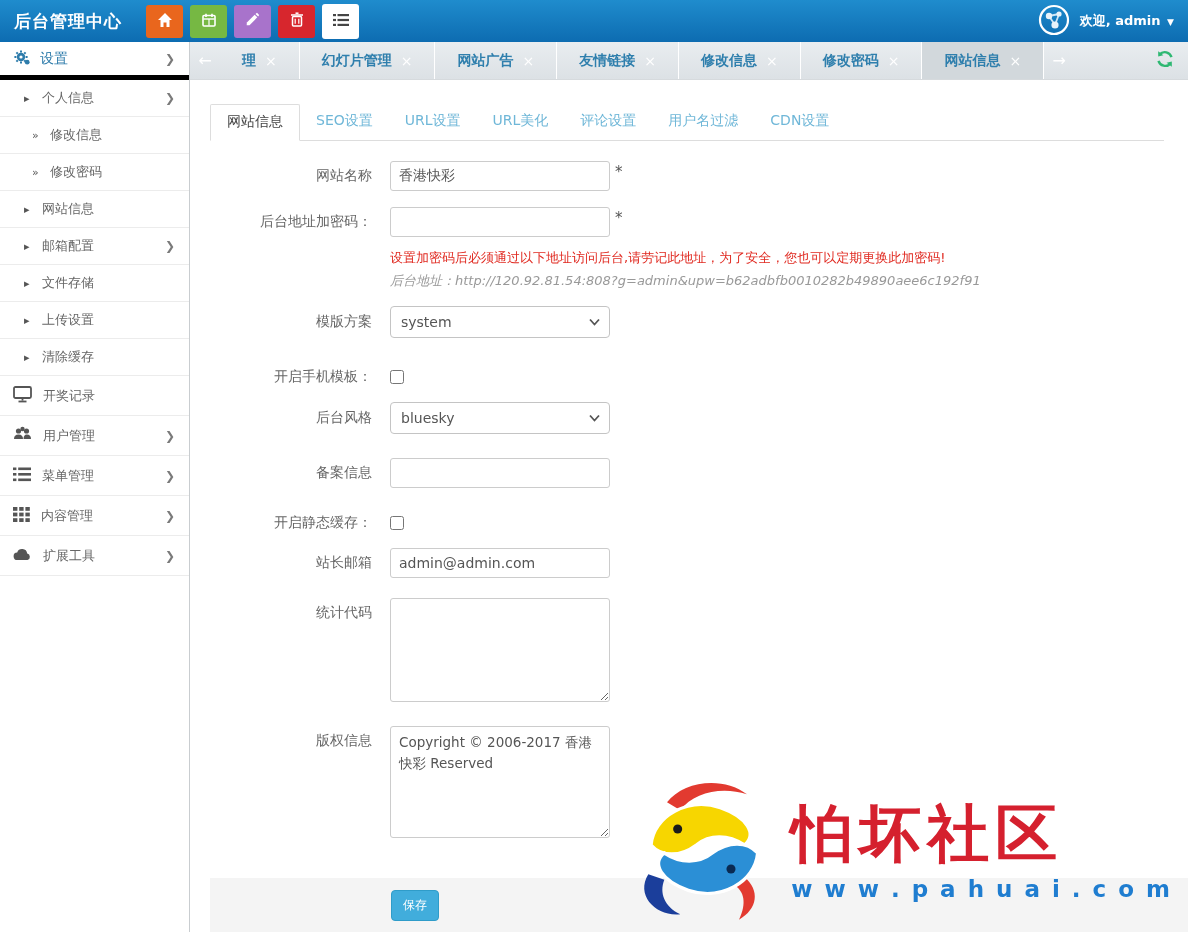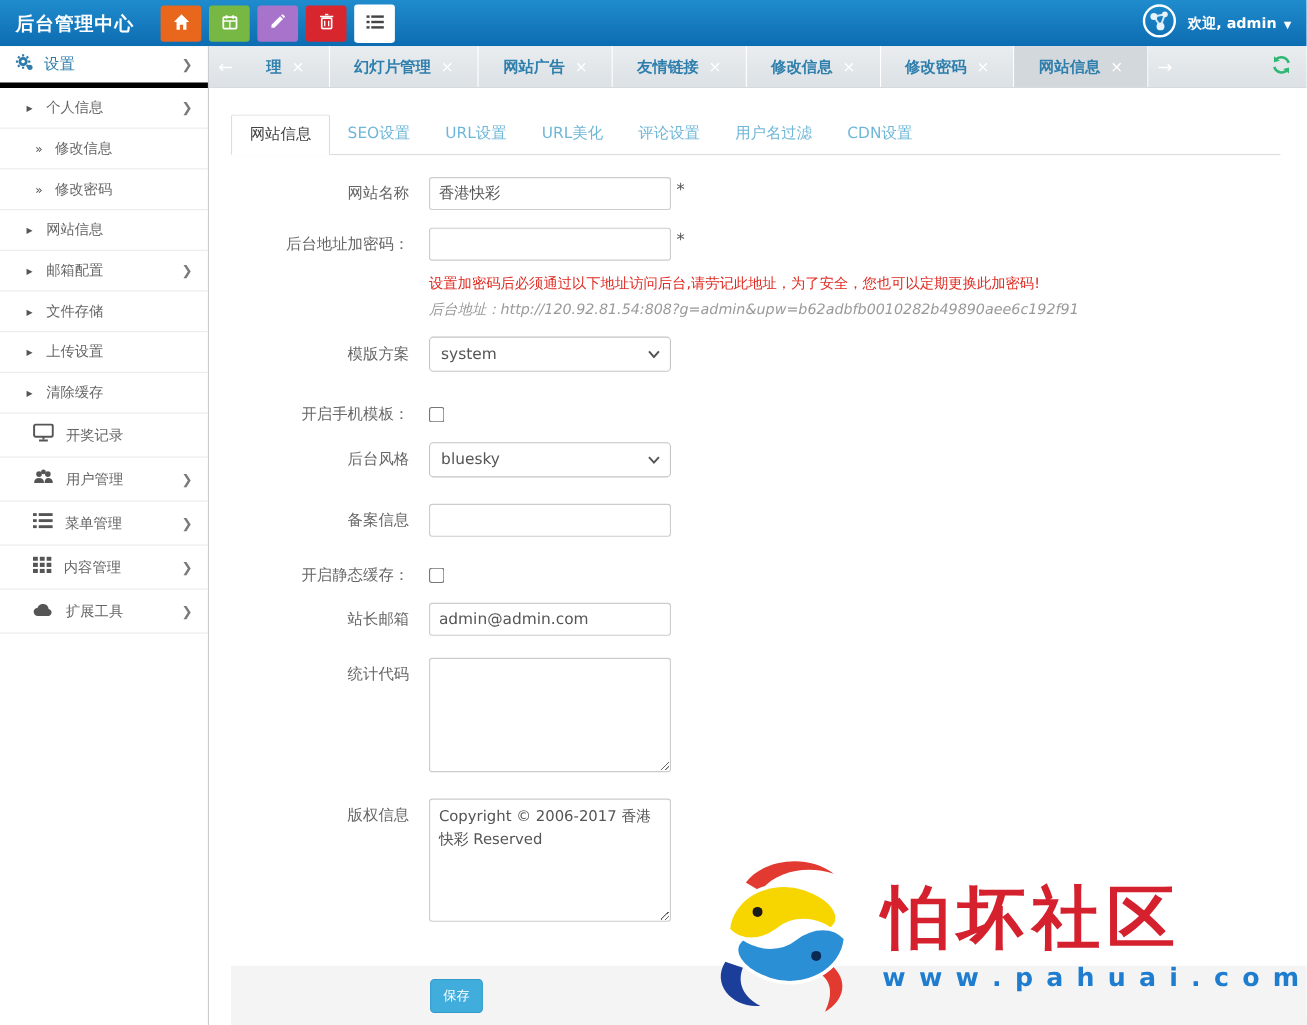--- a/index.html
+++ b/index.html
@@ -26,21 +26,21 @@
   
   .sidebar { width:190px; background:#fff; border-right:1px solid #c9cdd0; flex-shrink:0; }
   .side-header { height:38px; display:flex; align-items:center; padding:0 14px;
                  border-bottom:5px solid #000000; color:#2e7cab; font-size:14px; cursor:pointer; }
   .side-header .lbl { margin-left:9px; }
   .side-chevron { margin-left:auto; color:#7a7a7a; font-size:12px; }
   .side-item { height:37px; display:flex; align-items:center; padding:0 14px 0 24px;
                border-bottom:1px solid #ececec; color:#666; font-size:13px; cursor:pointer; }
   .side-item .bullet { color:#555; margin-right:8px; font-size:11px; width:10px; }
   .side-item.sub { padding-left:32px; }
-  .side-item.iconrow { height:40px; padding-left:30px; }
+  .side-item.iconrow { height:40px; padding-left:13px; }
   .side-item.iconrow svg { margin-right:11px; }
   .side-item .lbl { white-space:nowrap; }
 
   
   .main-col { flex:1; display:flex; flex-direction:column; min-width:0; }
 
   
   .tabstrip { height:38px; background:linear-gradient(180deg,#e9edf0,#dce1e5);
               display:flex; align-items:stretch; border-bottom:1px solid #d6dadd; }
   .tab-scroll { width:30px; display:flex; align-items:center; justify-content:center;
@@ -83,21 +83,21 @@
   .ta { width:220px; border:1px solid #ccc; border-radius:3px; padding:5px 8px; font-size:13.5px;
         color:#555; resize:both; outline:none; line-height:1.55; font-family:inherit; }
   .ta-stats { height:104px; } .ta-copy { height:112px; }
 
   .save-bar { position:absolute; left:20px; right:0; bottom:0; height:54px; background:#f4f4f4;
               display:flex; align-items:center; }
   .save-btn { margin-left:181px; width:48px; height:31px; background:#41addc; border:1px solid #2f9cc9;
               border-radius:4px; color:#fff; font-size:12px; cursor:pointer; }
 
   
-  .watermark { position:absolute; right:5px; bottom:4px; display:flex; align-items:center;
+  .watermark { position:absolute; right:16px; bottom:4px; display:flex; align-items:center;
                z-index:5; pointer-events:none; }
   .wm-text { display:flex; flex-direction:column; margin-left:4px; }
   .wm-title { color:#d5202e; font-size:62px; font-weight:bold; letter-spacing:6px; line-height:1.1; white-space:nowrap; }
   .wm-url { color:#1f7dd0; font-size:23px; font-weight:bold; letter-spacing:2px; margin-top:8px;
             white-space:nowrap; }
 </style>
 </head>
 <body>
 
 <div class="screen">

